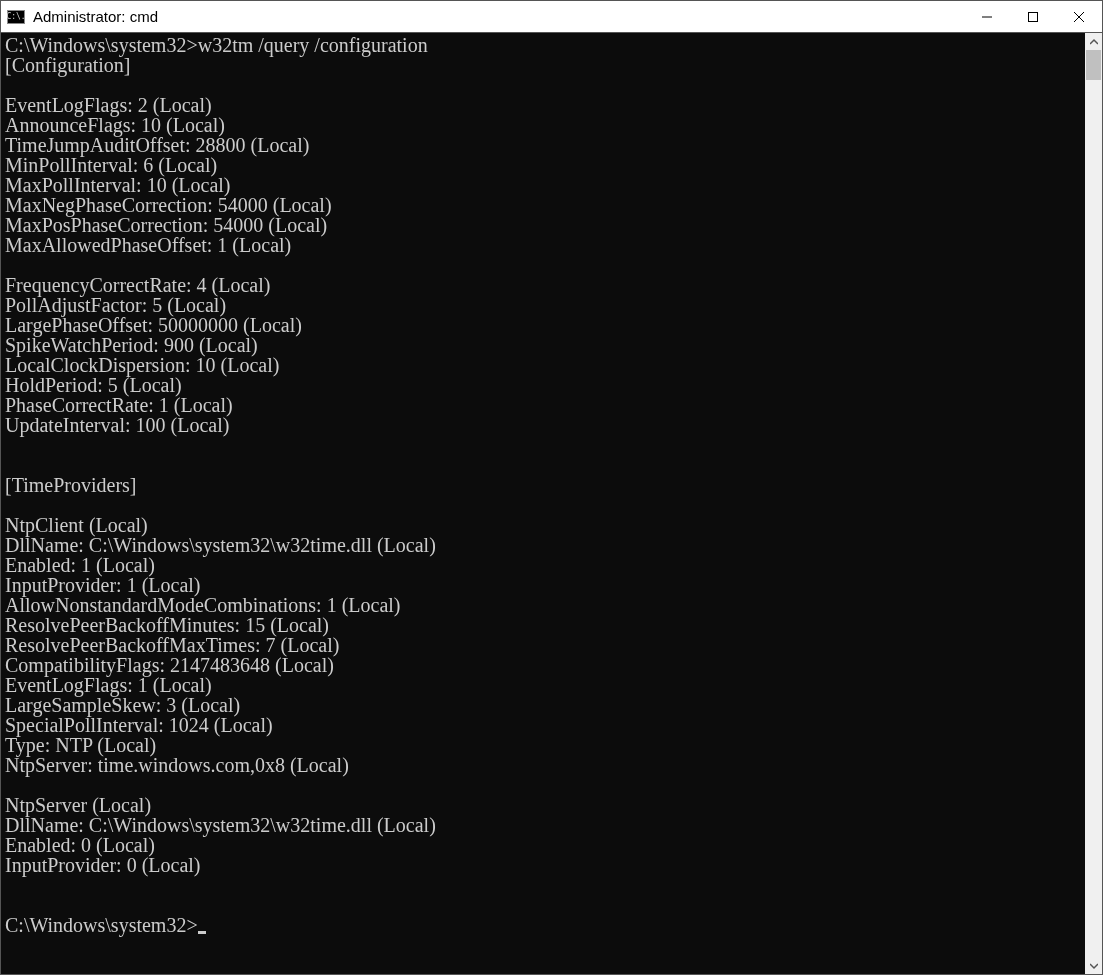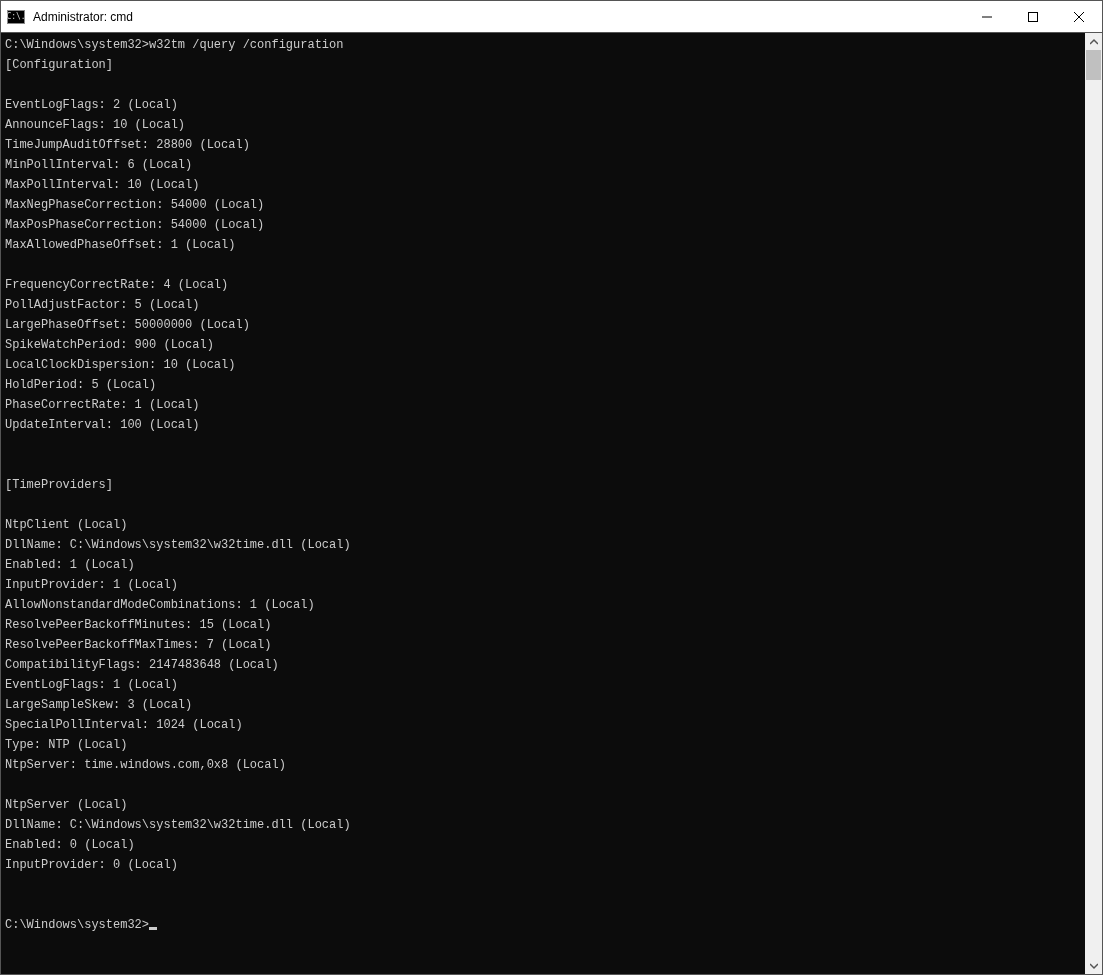--- a/index.html
+++ b/index.html
@@ -33,21 +33,21 @@
       color: #ccc;
       font-size: 8px;
       font-family: Consolas, monospace;
       display: flex;
       align-items: center;
       justify-content: center;
       margin-right: 8px;
       border: 1px solid #888;
     }
     .title-text {
-      font-size: 12px;
+      font-size: 15px;
       color: #000;
       flex: 1;
     }
     .window-controls {
       display: flex;
       height: 100%;
     }
     .win-btn {
       width: 46px;
       height: 100%;
@@ -59,22 +59,22 @@
     .win-btn svg { width: 10px; height: 10px; }
     .client-area {
       flex: 1;
       display: flex;
       min-height: 0;
     }
     .terminal {
       flex: 1;
       background: #0c0c0c;
       color: #cccccc;
-      font-family: Liberation Mono, monospace;
-      font-size: 12px;
+      font-family: Liberation Serif, serif;
+      font-size: 20px;
       line-height: 20px;
       padding: 2px 4px;
       white-space: pre;
       overflow: hidden;
     }
     .scrollbar {
       width: 17px;
       background: #f0f0f0;
       position: relative;
     }

